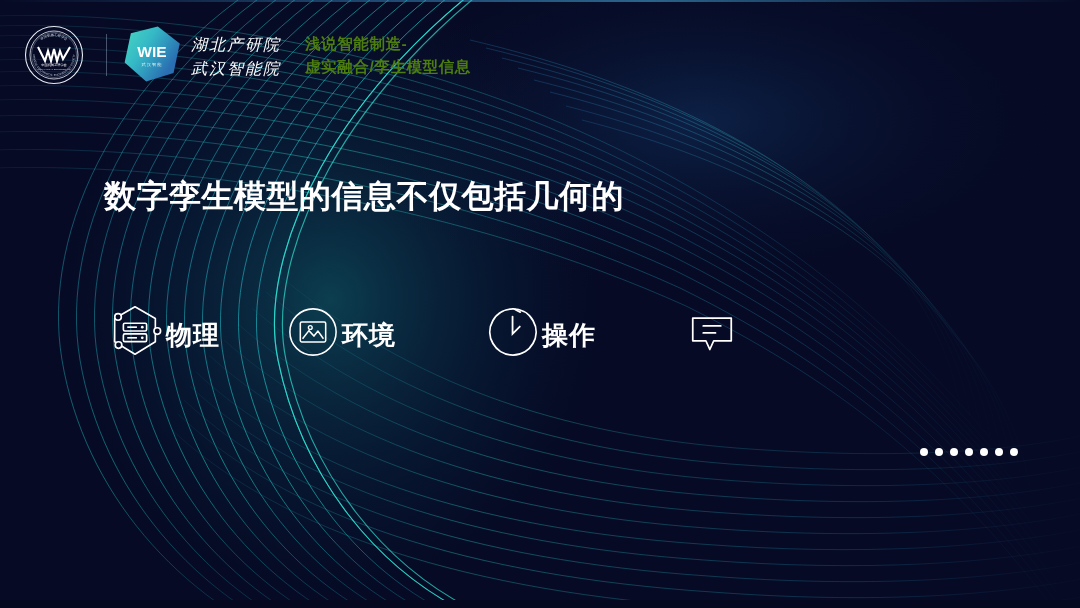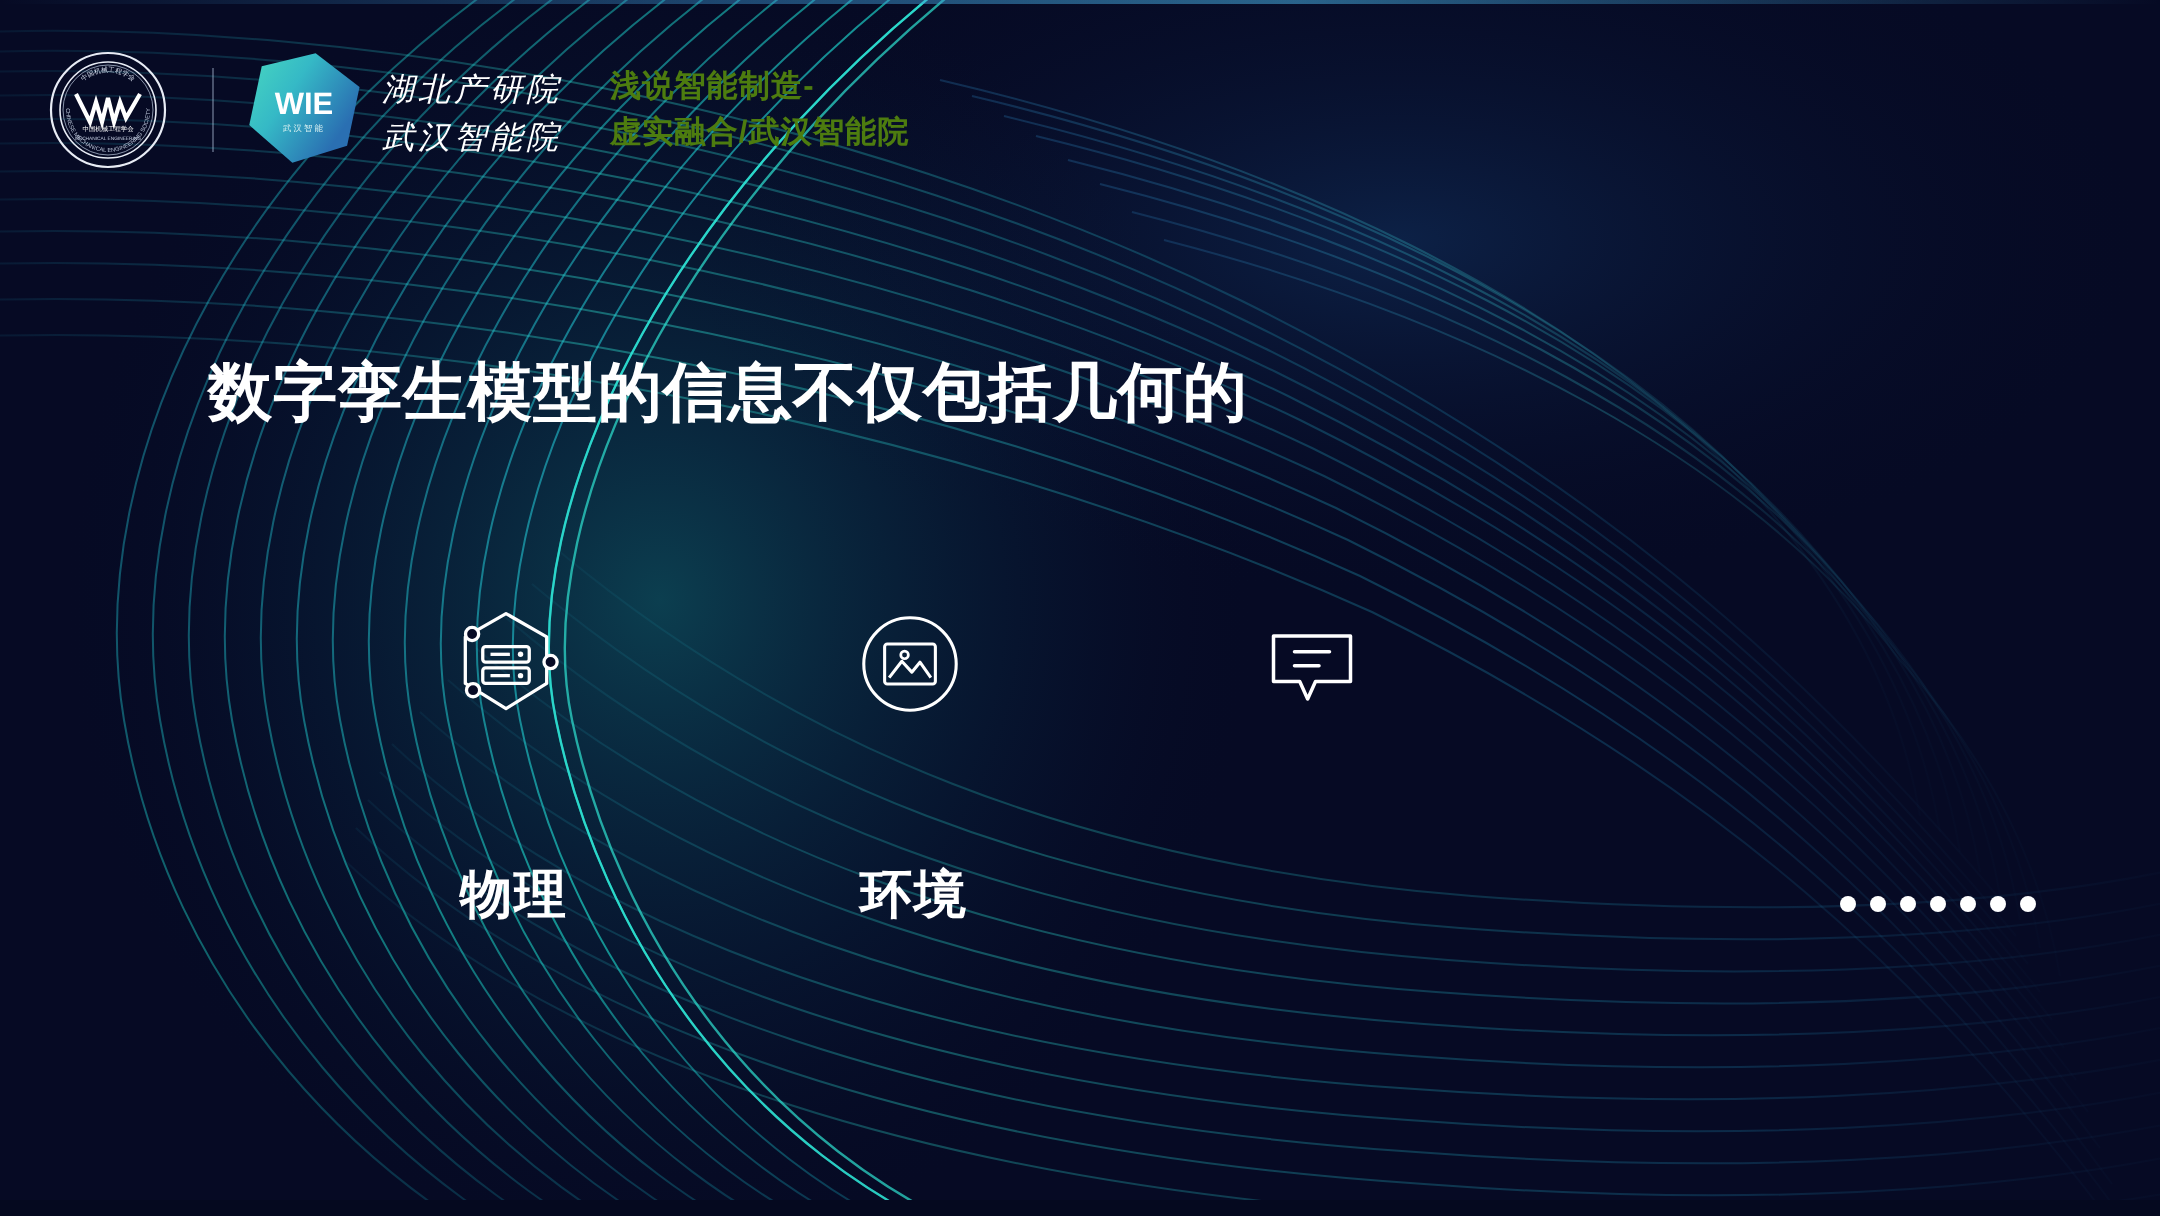--- a/index.html
+++ b/index.html
@@ -108,23 +108,22 @@
     position: absolute;
     left: 104px;
     top: 300px;
     width: 860px;
     display: flex;
     align-items: flex-start;
     z-index: 6;
   }
   .feature-item {
     display: flex;
-    flex-direction: column;
-    align-items: flex-end;
-    gap: 48px;
+    flex-direction: row;
+    align-items: flex-start;
   }
   .feature-item:nth-child(1) { width: 180px; }
   .feature-item:nth-child(2) { width: 200px; }
   .feature-item:nth-child(3) { width: 200px; }
   .feature-item:nth-child(4) { width: 260px; }
   .feature-icon {
     height: 64px;
     display: flex;
     align-items: center;
     justify-content: center;
@@ -294,21 +293,21 @@
       <text x="31" y="41.5" fill="#ddf4f2" font-size="4.2" letter-spacing="1.1" text-anchor="middle" font-family="'Liberation Sans',sans-serif">武汉智能</text>
     </svg>
 
     <svg id="inst-cal" viewBox="0 0 98 56">
       <text x="2" y="23" fill="#ffffff" font-size="16" font-style="italic" font-family="'Liberation Serif',serif" letter-spacing="2">湖北产研院</text>
       <text x="2" y="47" fill="#ffffff" font-size="16" font-style="italic" font-family="'Liberation Serif',serif" letter-spacing="2">武汉智能院</text>
     </svg>
 
     <div id="header-title">
       <div>浅说智能制造-</div>
-      <div>虚实融合/武汉智能院</div>
+      <div>虚实融合/孪生模型信息</div>
     </div>
   </div>
 
   <div id="headline">
     <div id="headline-line-1" class="headline-line">数字孪生模型的信息不仅包括几何的</div>
   </div>
 
   <div id="feature-row">
 
     <div class="feature-item">
@@ -340,20 +339,32 @@
             <circle cx="32" cy="32" r="25.5"></circle>
             <rect x="18" y="21" width="28" height="22" rx="1.5"></rect>
             <path d="M20.5 39.5 L27.5 30.5 L33 36.5 L37.5 31 L43.5 39.5"></path>
           </g>
           <circle cx="29" cy="27" r="2.1" fill="none" stroke="#ffffff" stroke-width="1.5"></circle>
         </svg>
       </div>
       <div class="feature-label">环境</div>
     </div>
 
+    <div class="feature-item">
+      <div class="feature-icon">
+        <svg viewBox="0 0 64 64" width="58" height="58">
+          <g fill="none" stroke="#ffffff" stroke-width="2" stroke-linecap="round">
+            <path d="M32 6.5 A25.5 25.5 0 1 1 31.9 6.5"></path>
+            <path d="M34 7 A25.5 25.5 0 0 0 40 10"></path>
+            <path d="M31.5 15 L31.5 34 L39.5 26"></path>
+          </g>
+        </svg>
+      </div>
+      <div class="feature-label">操作</div>
+    </div>
 
     <div class="feature-item">
       <div class="feature-icon">
         <svg viewBox="0 0 64 64" width="56" height="56">
           <g fill="none" stroke="#ffffff" stroke-width="2" stroke-linejoin="round" stroke-linecap="round">
             <path d="M10 16 L54 16 L54 42 L34 42 L29.5 52 L25 42 L10 42 Z"></path>
             <line x1="22" y1="25" x2="42" y2="25"></line>
             <line x1="22" y1="33" x2="36" y2="33"></line>
           </g>
         </svg>

